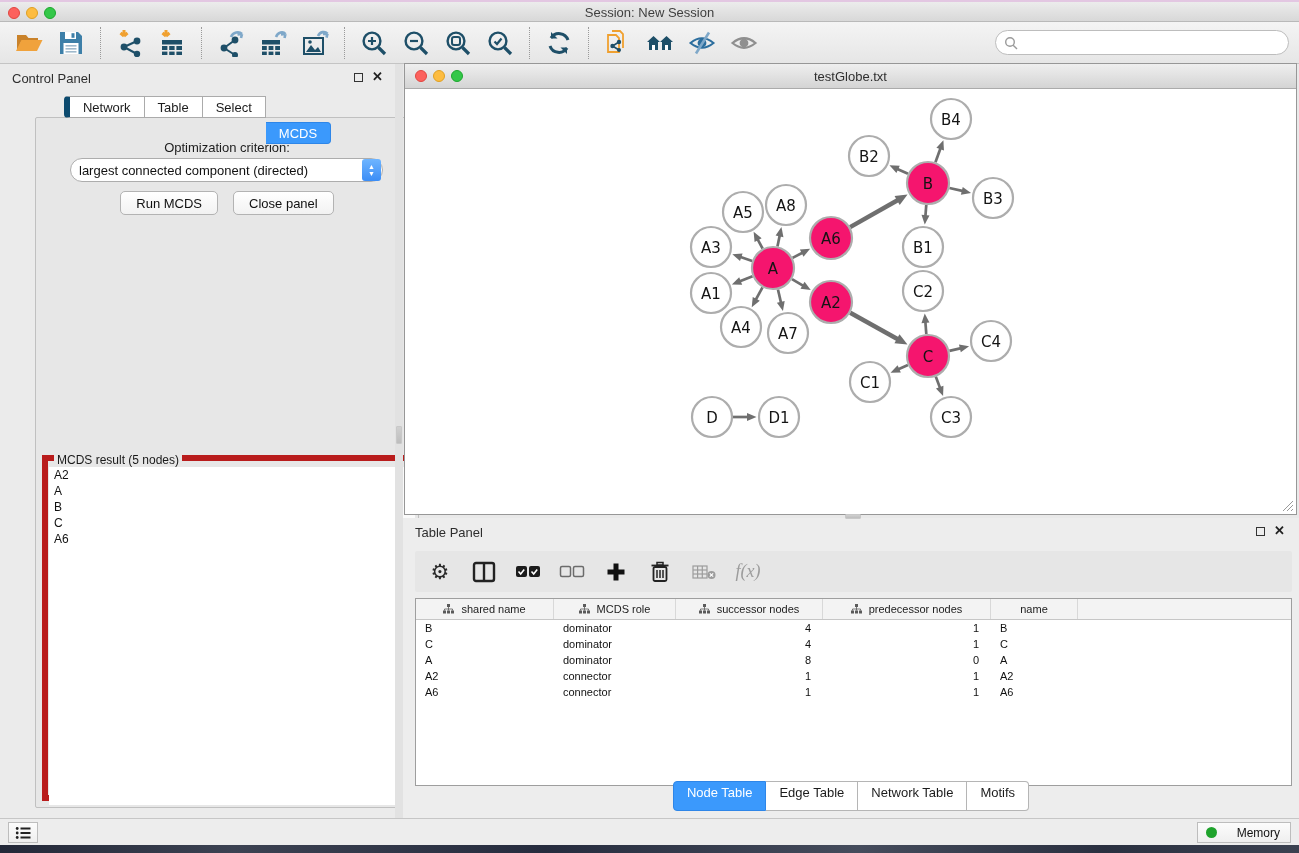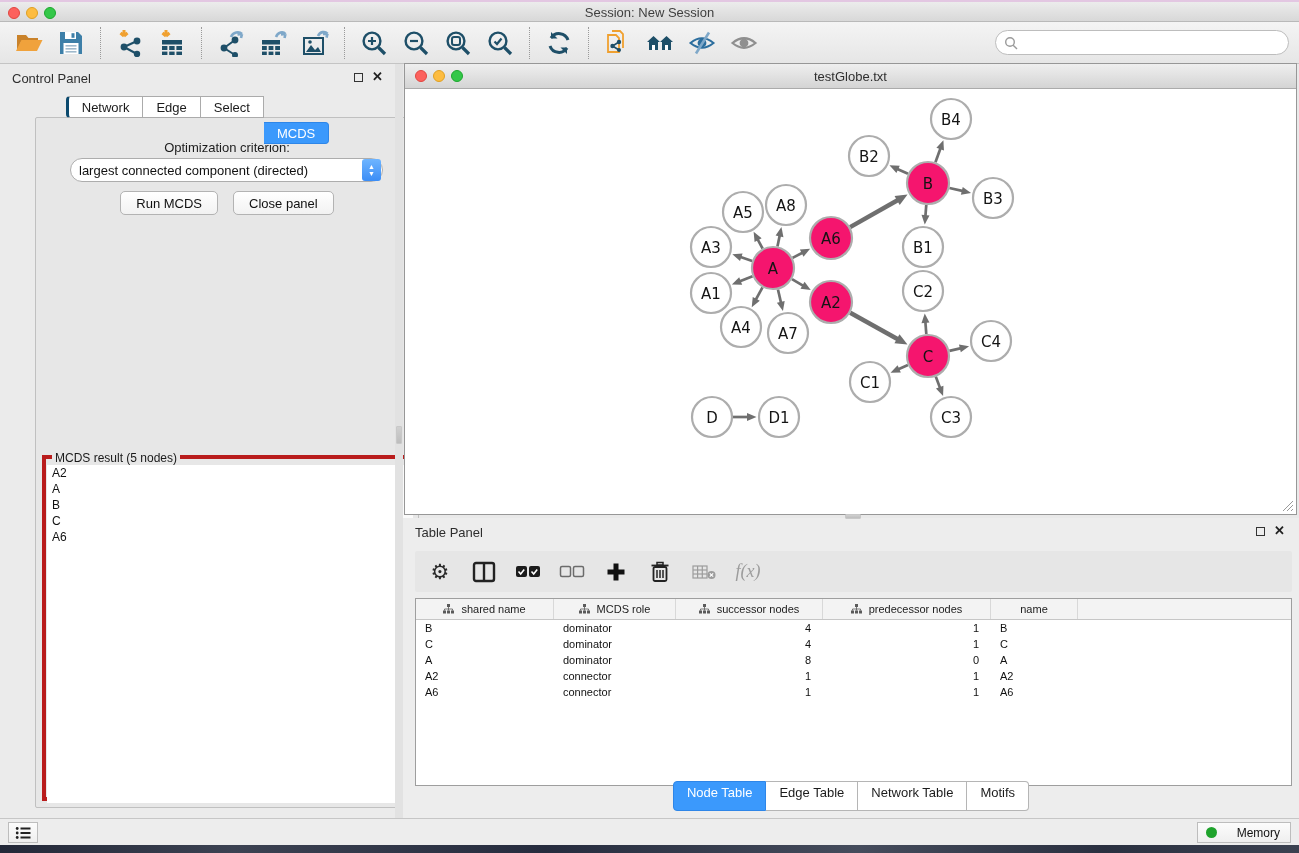--- a/index.html
+++ b/index.html
@@ -34,41 +34,41 @@
   .cpanel { position:absolute; left:0; top:64px; width:395px; height:754px; background:#EBEBEB; }
   .panel-head { position:relative; height:28px; }
   .panel-head .ptitle { position:absolute; left:12px; top:7px; font-size:13px; color:#2E2E2E; }
   .float-ico { position:absolute; top:9px; width:9px; height:9px; border:1.5px solid #333; }
   .close-ico { position:absolute; top:5px; font-size:13px; font-weight:bold; color:#222; }
   .cpanel .float-ico { right:32px; } .cpanel .close-ico { right:12px; }
 
   .ctabs { position:absolute; left:0; top:32px; width:395px; display:flex; justify-content:center; z-index:2; }
   .ctab { height:22px; line-height:21px; padding:0 13px; font-size:13px; color:#1C1C1C;
     background:#FFFFFF; border:1px solid #ABABAB; border-left:none; }
-  .ctab:first-child { border-left:3px solid #0c4a6e; border-radius:4px 0 0 4px; }
+  .ctab:first-child { border-left:6px solid #0c4a6e; border-radius:4px 0 0 4px; }
   .ctab:last-child { border-radius:0 4px 4px 0; }
   .ctab.active { background:#3B99FC; border-color:#2E86E8; color:#FFFFFF;margin-top:26px; }
 
   .cbody { position:absolute; left:8px; top:53px; width:384px; height:691px;
     background:#E7E7E7; border:1px solid #C0C0C0; border-radius:2px;margin-left:27px; }
   .opt-label { position:absolute; left:0; width:100%; top:22px; text-align:center; font-size:13px; color:#1C1C1C; }
   .combo { position:absolute; left:34px; top:40px; width:313px; height:24px; background:#FFFFFF;
     border:1px solid #ADADAD; border-radius:12px; display:flex; align-items:center; }
   .combo .cval { flex:1; font-size:13px; color:#111; padding-left:8px; white-space:nowrap; }
   .combo .stepper { width:19px; height:22px; margin-right:1px; border-radius:3px;
     background:linear-gradient(#6FB5FF,#3B8DF6); display:flex; flex-direction:column;
     align-items:center; justify-content:center; gap:1px; }
   .combo .stepper span { color:#fff; font-size:7px; line-height:6px; }
   .btnrow { position:absolute; left:0; top:73px; width:100%; display:flex; justify-content:center; gap:15px; }
   .pushbtn { height:24px; padding:0 15px; background:linear-gradient(#FFFFFF,#F2F2F2);
     border:1px solid #B3B3B3; border-radius:5px; font-size:13px; color:#111;
     font-family:"Liberation Sans",sans-serif; }
 
   .groupbox { position:absolute; left:6px; top:337px; width:369px; height:346px;
-    border:4px solid #b91c1c; }
+    border:6px solid #b91c1c; }
   .groupbox .gtitle { position:absolute; left:6px; top:-8px; background:#E7E7E7;
     padding:0 3px; font-size:12px; color:#1A1A1A; }
   .resultlist { position:absolute; left:1px; top:6px; width:366px; height:338px;
     background:#FFFFFF; overflow:hidden; }
   .resultlist .scrolltrack { position:absolute; right:0; top:0; width:13px; height:100%;
     background:#FAFAFA; border-left:1px solid #E0E0E0; }
   .ritem { font-size:12px; color:#111; padding:2px 0 1px 5px; line-height:13px; }
 
   
   .vsplit { position:absolute; left:395px; top:64px; width:8px; height:754px; background:#E2E2E2; }
@@ -302,21 +302,21 @@
   </div>
 
   <div class="cpanel">
     <div class="panel-head">
       <span class="ptitle">Control Panel</span>
       <span class="float-ico"></span>
       <span class="close-ico">✕</span>
     </div>
     <div class="ctabs">
         <div class="ctab">Network</div>
-        <div class="ctab">Edge</div>
+        <div class="ctab">Table</div>
         <div class="ctab">Select</div>
         <div class="ctab active">MCDS</div>
       </div>
     <div class="cbody">
       <div class="opt-label">Optimization criterion:</div>
       <div class="combo">
         <span class="cval">largest connected component (directed)</span>
         <span class="stepper">
             <span>▲</span>
             <span>▼</span>

